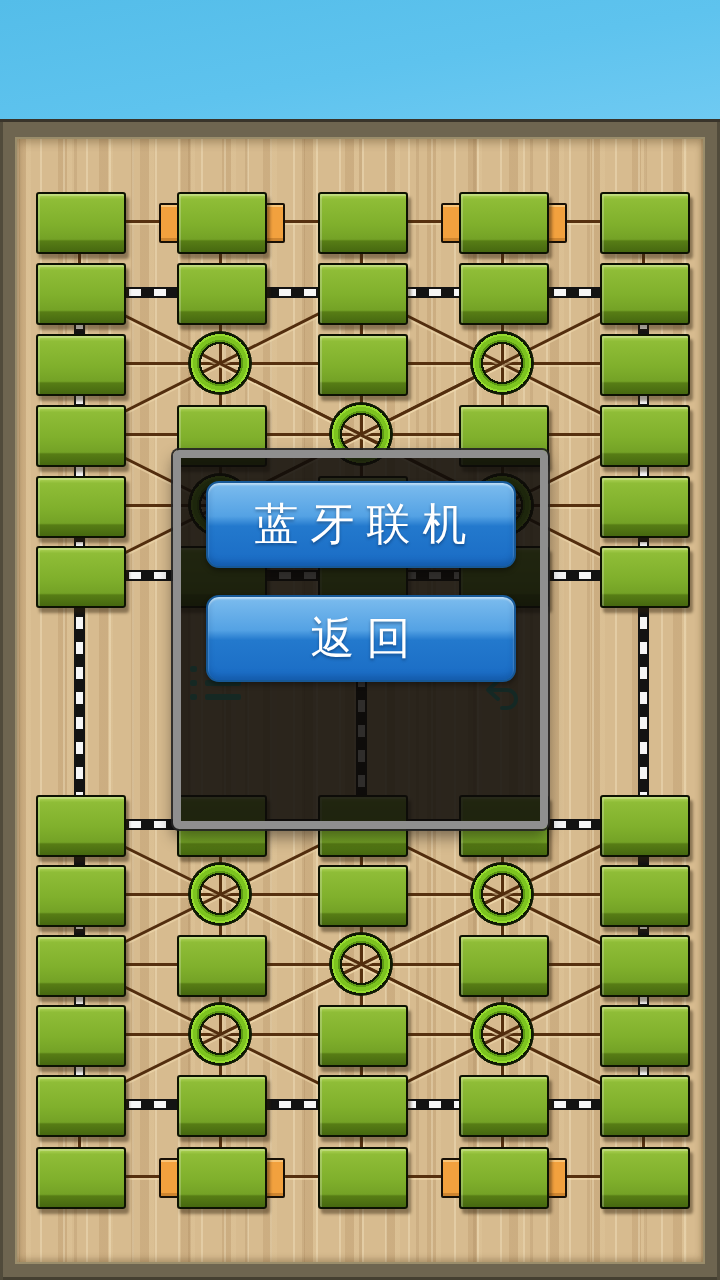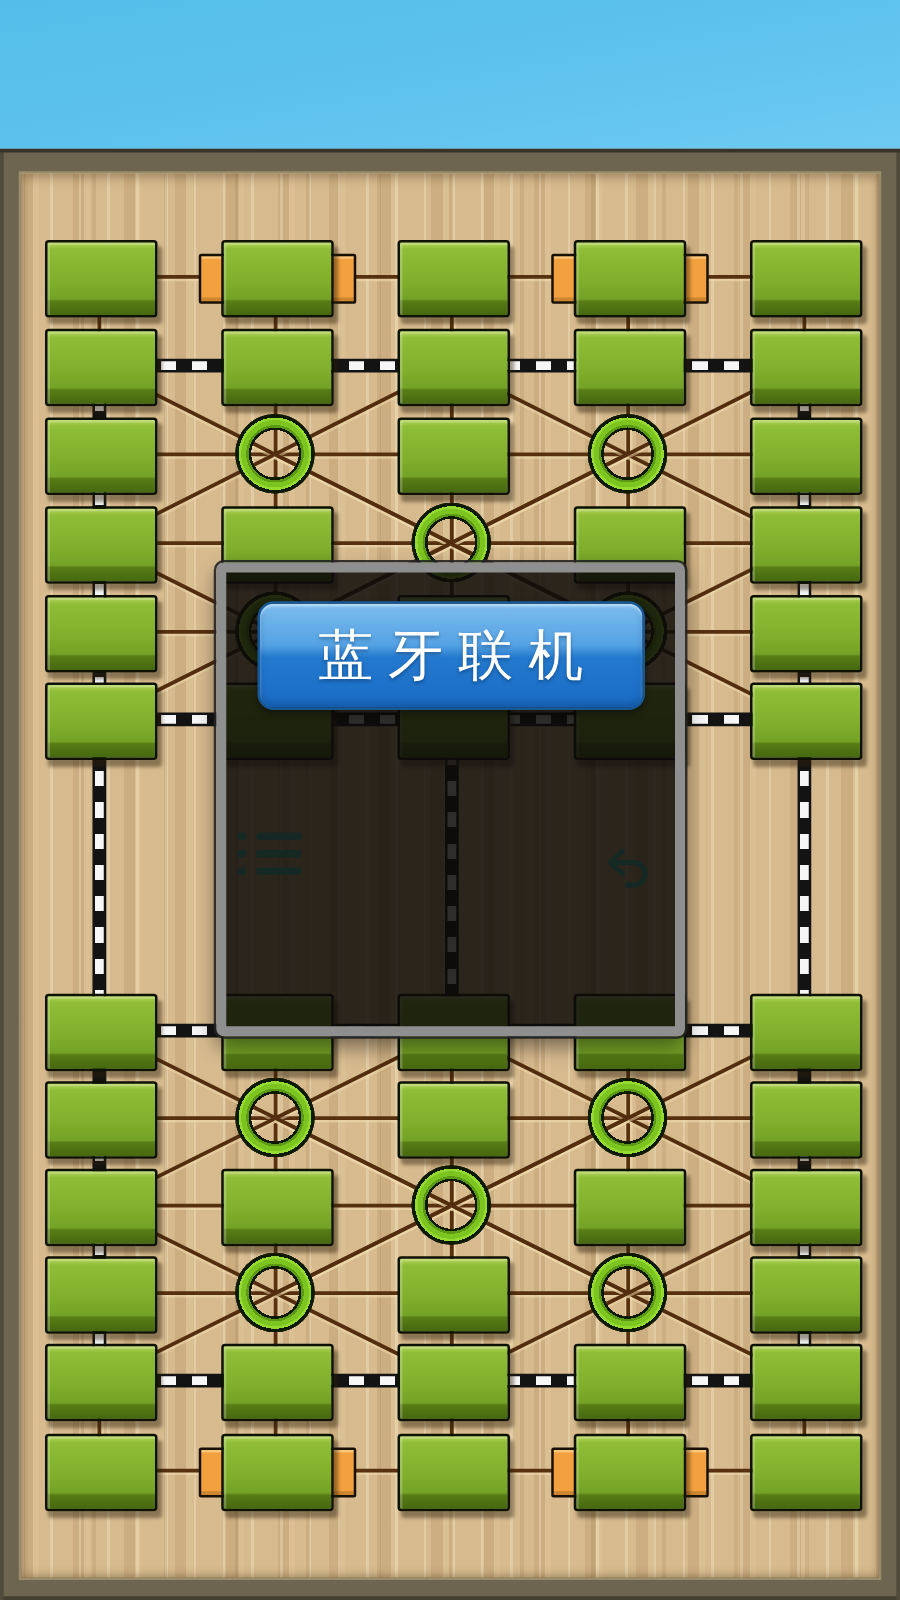--- a/index.html
+++ b/index.html
@@ -214,15 +214,16 @@
         <span class="bar"></span>
       </div>
   </div>
   <svg class="undo-icon" viewBox="0 0 38 34">
     <path d="M14 3 L4 12 l10 9" fill="none" stroke="#3ed2c4" stroke-width="4" stroke-linecap="round" stroke-linejoin="round"></path>
     <path d="M5 12 h18 a9 9 0 0 1 0 18 h-5" fill="none" stroke="#3ed2c4" stroke-width="4" stroke-linecap="round"></path>
   </svg>
 
   <div class="modal">
     <div class="mbtn">蓝牙联机</div>
+    <div class="mbtn">返回</div>
   </div>
 
 </div>
 
 </body></html>

